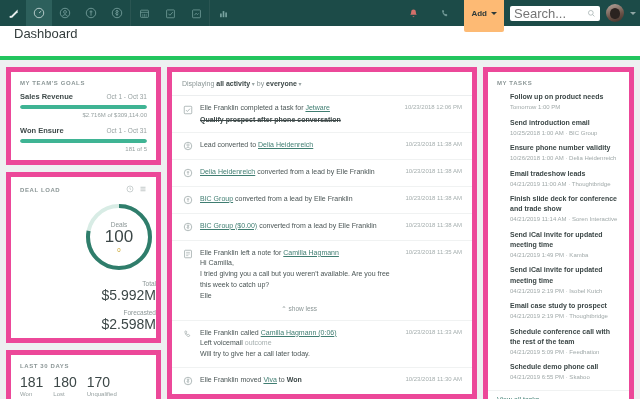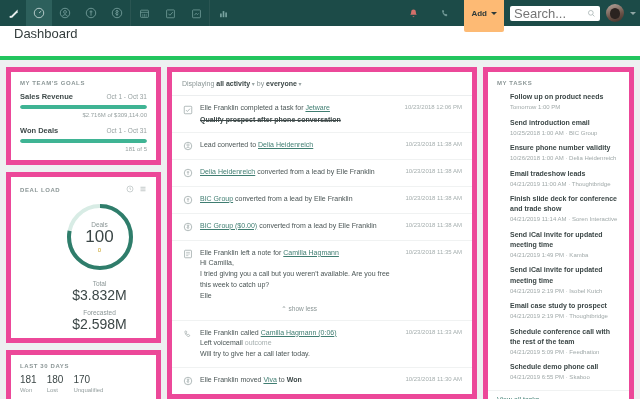--- a/index.html
+++ b/index.html
@@ -98,35 +98,35 @@
   
   .goal { padding: 0 9px 8px 9px; }
   .goal-row { display: flex; justify-content: space-between; align-items: baseline; }
   .goal-name { font-size: 7.5px; color: #3f4a4a; font-weight: bold; }
   .goal-date { font-size: 6.5px; color: #97a1a1; }
   .bar { height: 4px; background: #e9ecec; border-radius: 2px; margin-top: 4px; overflow: hidden; }
   .bar-fill { height: 100%; background: #3fb494; border-radius: 2px; }
   .goal-sub { font-size: 6px; color: #97a1a1; text-align: right; margin-top: 3px; }
 
   
-  .gauge-wrap { display: flex; flex-direction: column; align-items: center; padding-bottom: 6px; padding-left: 32px; }
+  .gauge-wrap { display: flex; flex-direction: column; align-items: flex-end; padding-bottom: 6px; padding-left: 32px; }
   .gauge { position: relative; width: 74px; height: 74px; }
   .gauge-center {
     position: absolute; inset: 0; display: flex;
     flex-direction: column; align-items: center; justify-content: center;
   }
   .gauge-lab { font-size: 6.5px; color: #8b9696; }
   .gauge-num { font-size: 17px; color: #3c4747; line-height: 1.05; }
   .gauge-small { font-size: 6px; color: #c9a227; margin-top: 1px; }
   .tot-lab { font-size: 6.5px; color: #8b9696; margin-top: 6px; }
   .tot-val { font-size: 14px; color: #3c4747; }
 
   
   .stats { display: flex; padding: 0 9px 9px 9px; gap: 10px; }
-  .stat-num { font-size: 10px; color: #3c4747; line-height: 1; }
+  .stat-num { font-size: 14px; color: #3c4747; line-height: 1; }
   .stat-lab { font-size: 6px; color: #97a1a1; margin-top: 2px; }
 
   
   .feed-card { height: 100%; overflow: hidden; }
   .feed-hd {
     font-size: 7px; color: #8b9696;
     padding: 8px 10px; border-bottom: 1px solid #eceeef;
   }
   .feed-hd b { color: #3c4747; }
   .feed-hd .tiny-caret { font-size: 6px; color: #9aa5a5; }
@@ -279,21 +279,21 @@
           <span class="goal-date">Oct 1 - Oct 31</span>
         </div>
         <div class="bar">
           <div class="bar-fill" style="width:100%"></div>
         </div>
         <div class="goal-sub">$2.716M of $309,114.00</div>
       </div>
 
       <div class="goal">
         <div class="goal-row">
-          <span class="goal-name">Won Deals</span>
+          <span class="goal-name">Won Ensure</span>
           <span class="goal-date">Oct 1 - Oct 31</span>
         </div>
         <div class="bar">
           <div class="bar-fill" style="width:100%"></div>
         </div>
         <div class="goal-sub">181 of 5</div>
       </div>
     </div>
 
     <div class="card">
@@ -320,21 +320,21 @@
             <circle cx="37" cy="37" r="31" fill="none" stroke="#d8ece5" stroke-width="4"></circle>
             <circle cx="37" cy="37" r="31" fill="none" stroke="#2f7d6b" stroke-width="4" stroke-dasharray="152 195" stroke-dashoffset="0" transform="rotate(-90 37 37)" stroke-linecap="butt"></circle>
           </svg>
           <div class="gauge-center">
             <div class="gauge-lab">Deals</div>
             <div class="gauge-num">100</div>
             <div class="gauge-small">0</div>
           </div>
         </div>
         <div class="tot-lab">Total</div>
-        <div class="tot-val">$3.832M</div>
+        <div class="tot-val">$5.992M</div>
         <div class="tot-lab">Forecasted</div>
         <div class="tot-val">$2.598M</div>
       </div>
     </div>
 
     <div class="card">
       <div class="card-hd">LAST 30 DAYS</div>
       <div class="stats">
         <div>
           <div class="stat-num">181</div>

